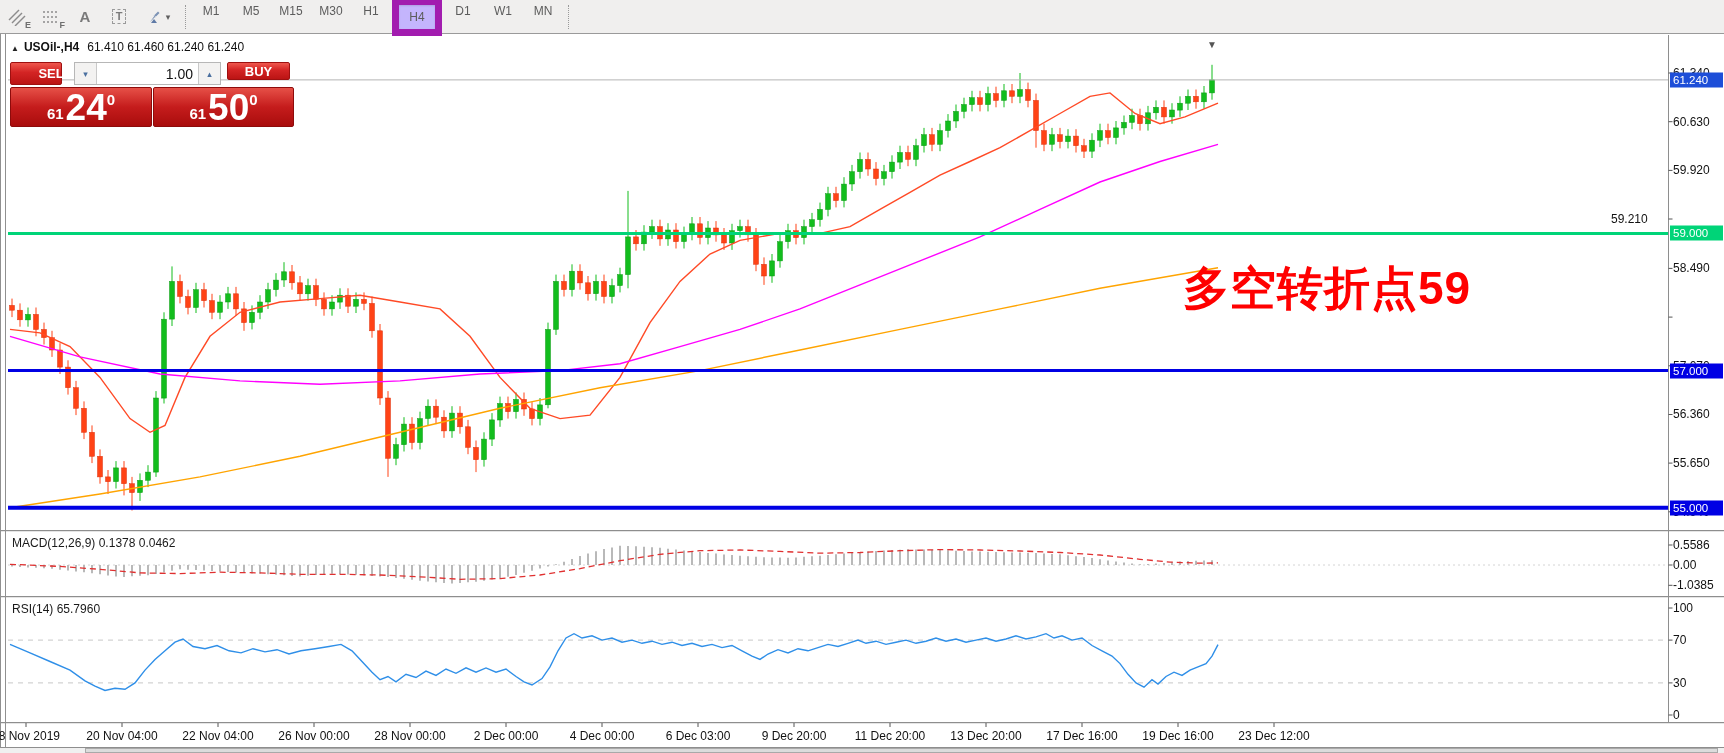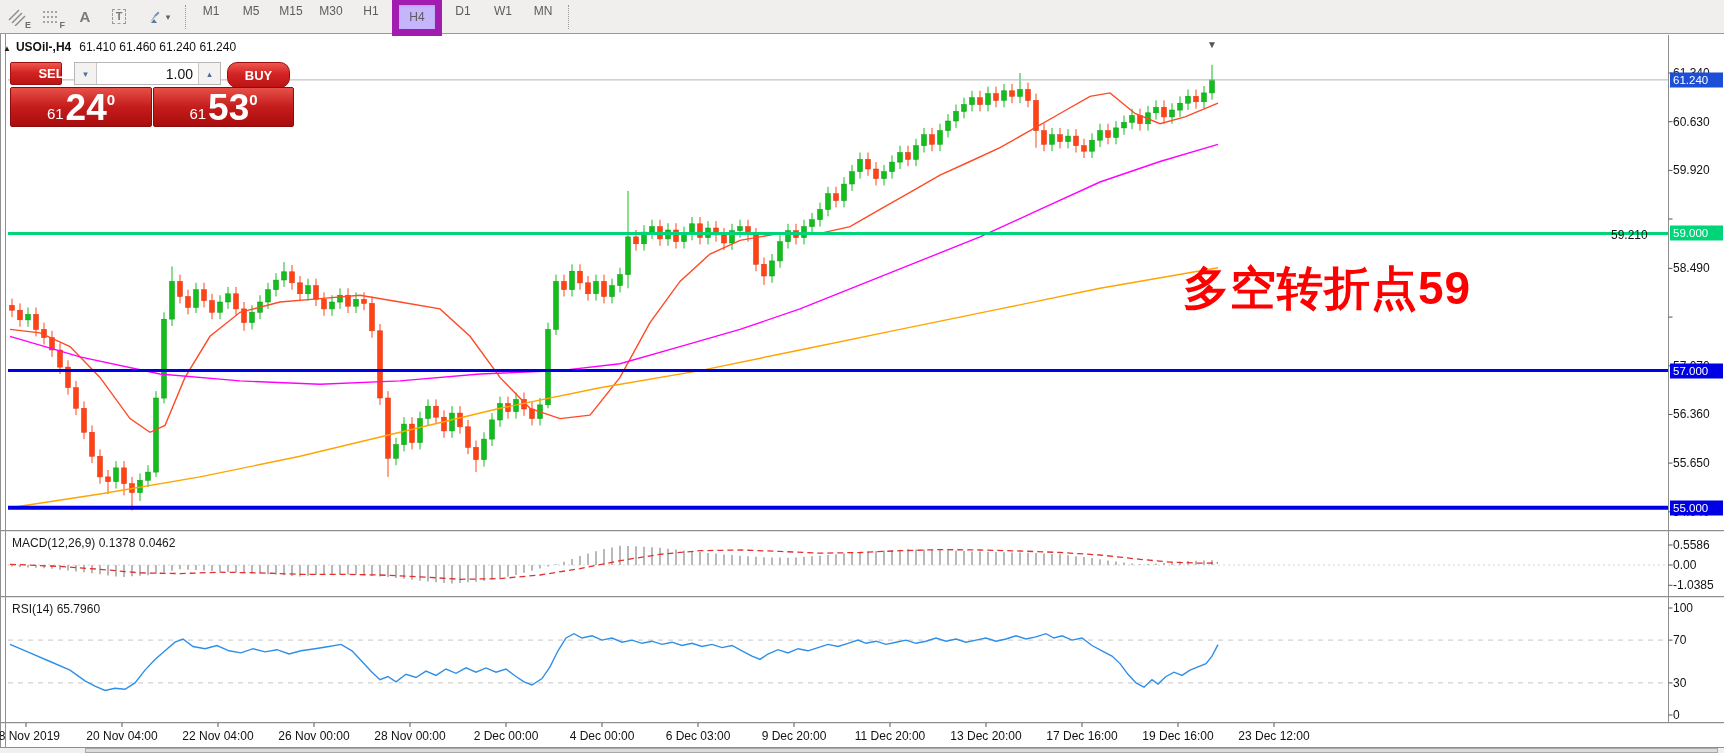--- a/index.html
+++ b/index.html
@@ -25,48 +25,48 @@
   .chart-surface{position:absolute;left:8px;top:36px;width:1660px;height:494px;z-index:2;}
 
   
   #overlays{position:absolute;left:0;top:0;width:1724px;height:753px;z-index:3;pointer-events:none;}
   .axlabel{position:absolute;font-size:12px;color:#111;transform:translateY(-50%);white-space:nowrap;}
   .tlabel{position:absolute;font-size:12px;color:#111;transform:translateX(-50%);white-space:nowrap;}
   .pbadge{position:absolute;left:1670px;width:50px;height:15px;line-height:15px;color:#fff;
     font-size:11.5px;padding-left:3px;transform:translateY(-50%);}
   .ind-label{position:absolute;font-size:12px;color:#1a1a1a;}
 
-  #chart-title{position:absolute;left:3px;top:40px;font-size:12px;color:#111;z-index:4;}
+  #chart-title{position:absolute;left:11px;top:40px;font-size:12px;color:#111;z-index:4;}
   #chart-title .tri{font-size:8px;margin-right:5px;color:#222;}
   #chart-title .sym{font-weight:bold;margin-right:8px;}
 
   #annotation{position:absolute;left:1183px;top:258px;font-size:46px;font-weight:bold;color:#ff0000;
     z-index:4;letter-spacing:1px;white-space:nowrap;}
 
   
   #trade-panel{position:absolute;left:0;top:0;z-index:6;}
   .tp-btn{position:absolute;border:1px solid #9e1010;color:#fff;font-size:13px;font-weight:bold;
     background:linear-gradient(180deg,#ef574d 0%,#d32424 45%,#bb1414 100%);border-radius:2px;
     display:flex;align-items:center;justify-content:center;cursor:pointer;}
   #sell-btn{left:10px;top:62px;width:50px;height:23px;padding-left:44px;}
-  #buy-btn{left:227px;top:62px;width:63px;height:26px;border-radius:10px;}
+  #buy-btn{left:227px;top:62px;width:63px;height:18px;}
   #vol-spin{position:absolute;left:74px;top:62px;width:147px;height:23px;display:flex;
     border:1px solid #b7b7b7;background:#fff;box-sizing:border-box;}
   .spin-btn{width:22px;height:100%;background:#f3f2f1;border:none;color:#4a6f9f;font-size:9px;
     display:flex;align-items:center;justify-content:center;cursor:pointer;}
   .spin-btn.dn{border-right:1px solid #c9c9c9;}
   .spin-btn.up{border-left:1px solid #c9c9c9;}
   #vol-field{flex:1;border:none;outline:none;text-align:right;font-size:14px;color:#111;
     padding:0 5px 0 16px;font-family:"Liberation Sans",sans-serif;min-width:0;}
   .tp-price{position:absolute;top:87px;height:38px;color:#fff;border:1px solid #8e0b0b;border-radius:2px;
     background:linear-gradient(180deg,#e65047 0%,#c51c1c 50%,#a90d0d 100%);
     display:flex;align-items:flex-end;justify-content:center;cursor:pointer;}
   #sell-price{left:10px;width:140px;}
   #buy-price{left:153px;width:139px;}
-  .pp-small{font-size:15px;font-weight:normal;margin:0 2px 4px 0;}
+  .pp-small{font-size:15px;font-weight:bold;margin:0 2px 4px 0;}
   .pp-big{font-size:37px;font-weight:bold;line-height:36px;}
   .pp-sup{font-size:15px;font-weight:bold;align-self:flex-start;margin-top:3px;}
 
   
   #hscroll{position:absolute;left:0;top:748px;width:1724px;height:5px;background:#f0f0f0;z-index:5;}
   #hscroll .thumb{position:absolute;left:85px;top:0;width:1633px;height:5px;background:#dcdcdc;
     border:1px solid #a9a9a9;box-sizing:border-box;}
   .marker-down{position:absolute;font-size:10px;color:#555;z-index:4;}
 </style>
 </head>
@@ -581,21 +581,21 @@
       <line x1="1082" y1="723" x2="1082" y2="727" stroke="#555" stroke-width="1"></line>
       <line x1="1178" y1="723" x2="1178" y2="727" stroke="#555" stroke-width="1"></line>
       <line x1="1274" y1="723" x2="1274" y2="727" stroke="#555" stroke-width="1"></line>
     </svg>
   <div class="chart-surface"></div>
   <div id="overlays">
       <div class="marker-down" style="left: 1212px; top: 44px; transform: translate(-50%, -50%);">▼</div>
       <div class="axlabel" style="left: 1673px; top: 73px;">61.340</div>
       <div class="axlabel" style="left: 1673px; top: 121.682px;">60.630</div>
       <div class="axlabel" style="left: 1673px; top: 170.364px;">59.920</div>
-      <div class="axlabel" style="left: 1611px; top: 219.046px; margin-top: 16px;">59.210</div>
+      <div class="axlabel" style="left: 1611px; top: 219.046px;">59.210</div>
       <div class="axlabel" style="left: 1673px; top: 268.413px;">58.490</div>
       <div class="axlabel" style="left: 1751px; top: 317.095px;">57.780</div>
       <div class="axlabel" style="left: 1673px; top: 365.777px;">57.070</div>
       <div class="axlabel" style="left: 1673px; top: 414.459px;">56.360</div>
       <div class="axlabel" style="left: 1673px; top: 463.141px;">55.650</div>
       <div class="axlabel" style="left: 1673px; top: 511.822px;">54.940</div>
       <div class="pbadge" style="left: 1670px; top: 79.8566px; background: #1d4ed8;">61.240</div>
       <div class="pbadge" style="left: 1670px; top: 233.444px; background: rgb(0, 212, 120);">59.000</div>
       <div class="pbadge" style="left: 1670px; top: 370.576px; background: rgb(0, 0, 228);">57.000</div>
       <div class="pbadge" style="left: 1670px; top: 507.708px; background: rgb(0, 0, 228);">55.000</div>
@@ -679,21 +679,21 @@
       <button class="spin-btn up">▴</button>
     </div>
     <button class="tp-btn" id="buy-btn">BUY</button>
     <div class="tp-price" id="sell-price">
       <span class="pp-small">61</span>
         <span class="pp-big">24</span>
         <span class="pp-sup">0</span>
     </div>
     <div class="tp-price" id="buy-price">
       <span class="pp-small">61</span>
-        <span class="pp-big">53</span>
+        <span class="pp-big">50</span>
         <span class="pp-sup">0</span>
     </div>
   </div>
 
   <div class="ind-label" style="left:12px;top:536px;z-index:4">MACD(12,26,9) 0.1378 0.0462</div>
   <div class="ind-label" style="left:12px;top:602px;z-index:4">RSI(14) 65.7960</div>
 
   <div id="annotation">多空转折点59</div>
 
   <div id="hscroll">

